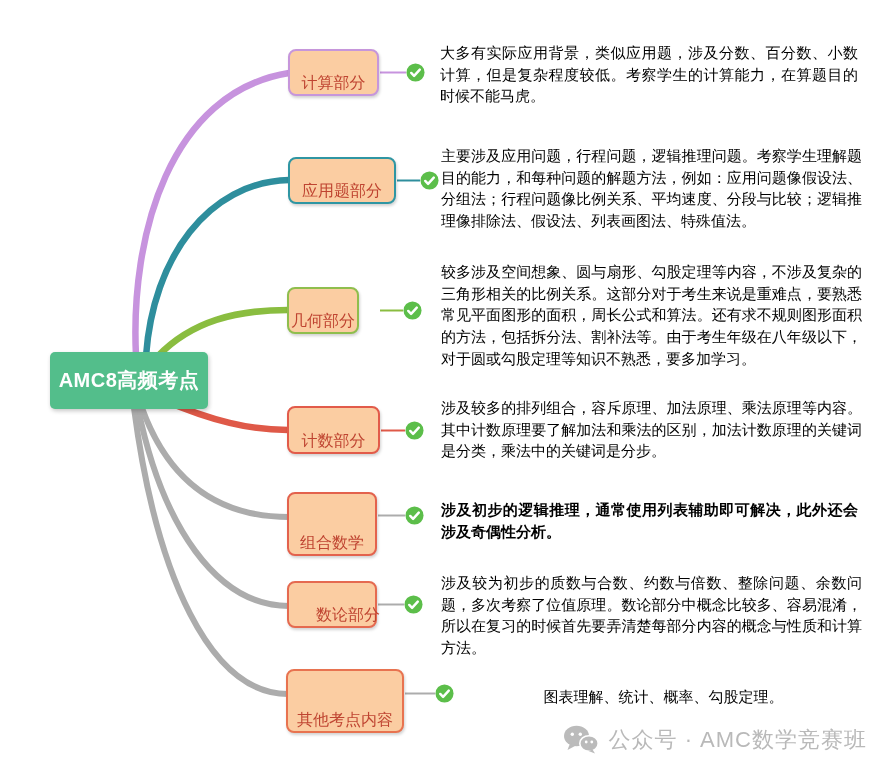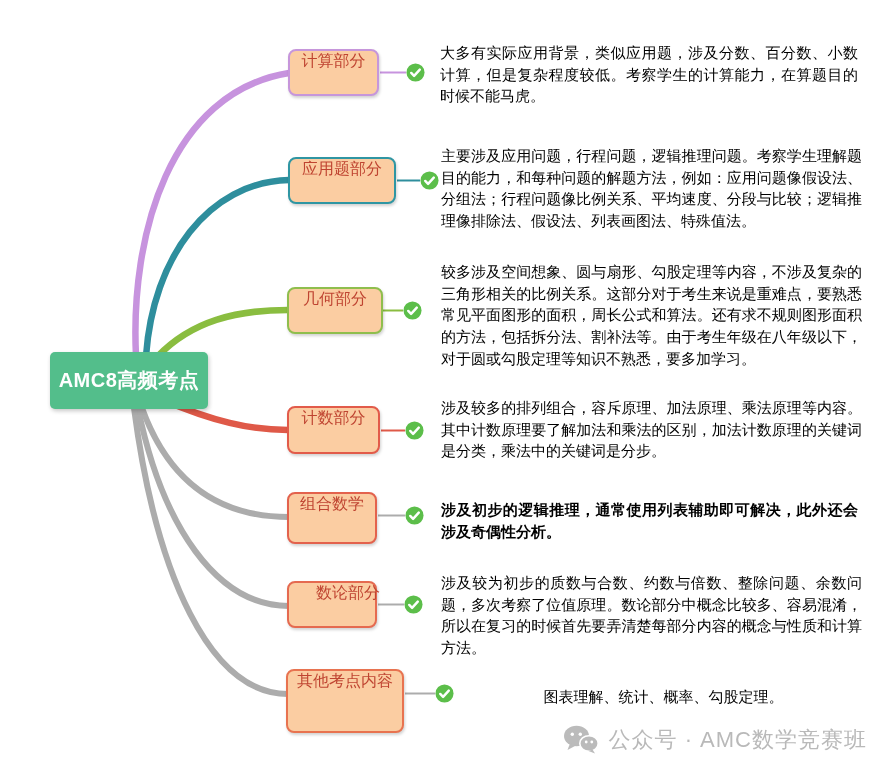--- a/index.html
+++ b/index.html
@@ -9,28 +9,28 @@
   }
   svg.links{position:absolute;left:0;top:0;width:885px;height:765px;}
   .root-node{
     position:absolute;left:50px;top:352px;width:158px;height:57px;
     background:#53be8b;border-radius:5px;display:flex;align-items:center;justify-content:center;
     color:#ffffff;font-weight:bold;font-size:20px;letter-spacing:.5px;
     box-shadow:1px 2px 4px rgba(0,0,0,.22);
   }
   .node{
     position:absolute;background:#fbcda2;border:2px solid #e0784f;border-radius:8px;
-    display:flex;align-items:flex-start;justify-content:center;box-sizing:border-box;
+    display:flex;align-items:flex-end;justify-content:center;box-sizing:border-box;
     color:#bf4431;font-size:16px;box-shadow:1px 2px 3px rgba(0,0,0,.18);white-space:nowrap;
   }
   .n1{left:288px;top:49px;width:91px;height:47px;}
   .n2{left:288px;top:157px;width:108px;height:47px;}
-  .n3{left:287px;top:287px;width:96px;height:47px;}
+  .n3{left:287px;top:287px;width:72px;height:47px;}
   .n4{left:287px;top:406px;width:93px;height:48px;}
-  .n5{left:287px;top:492px;width:90px;height:52px;}
+  .n5{left:287px;top:492px;width:90px;height:64px;}
   .n6{left:287px;top:581px;width:90px;height:47px;}
   .n7{left:286px;top:669px;width:118px;height:64px;}
   .check{position:absolute;width:19px;height:19px;}
   .c1{left:406px;top:63px;}  .c2{left:420px;top:171px;}
   .c3{left:403px;top:301px;} .c4{left:405px;top:421px;}
   .c5{left:405px;top:506px;} .c6{left:404px;top:595px;}
   .c7{left:435px;top:684px;}
   .desc{
     position:absolute;margin:0;font-size:15px;line-height:21.7px;color:#000000;
     text-align:justify;

